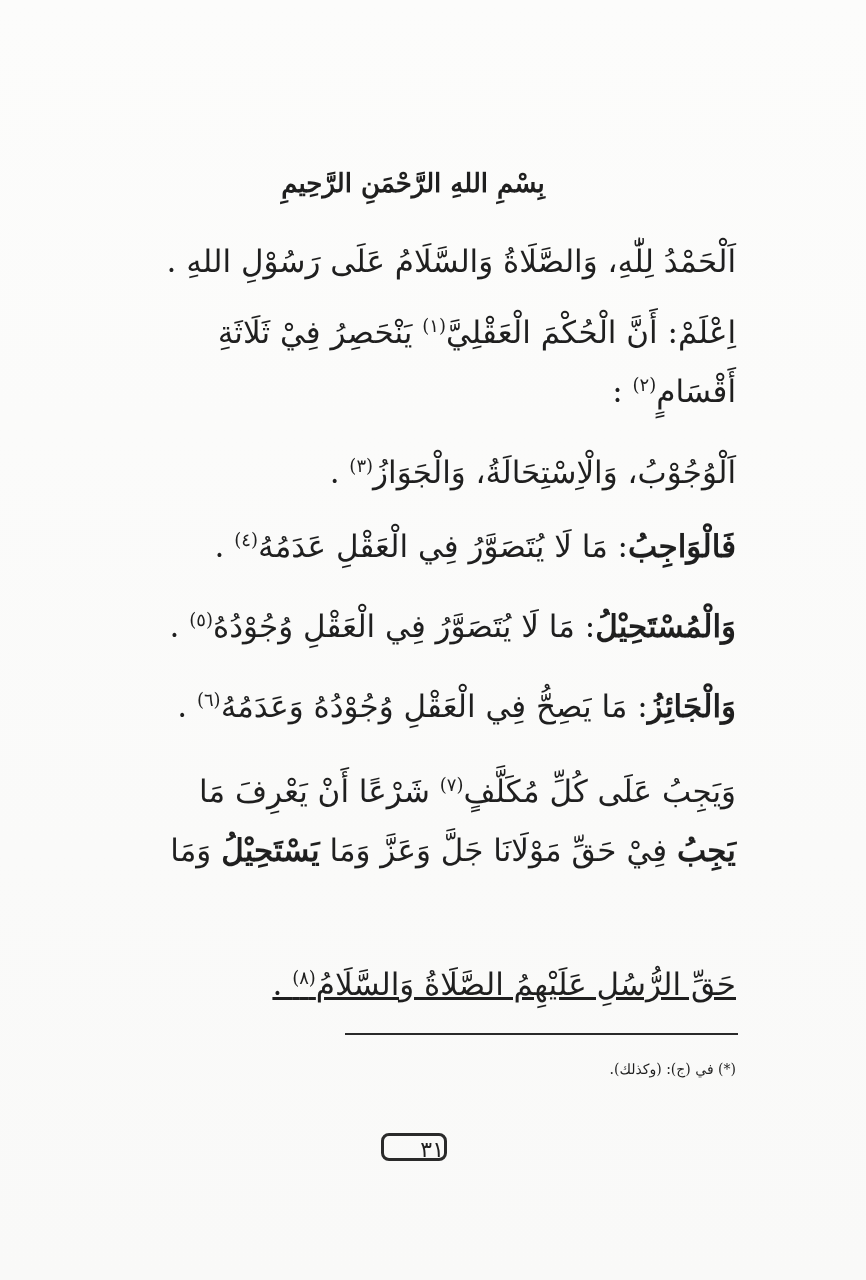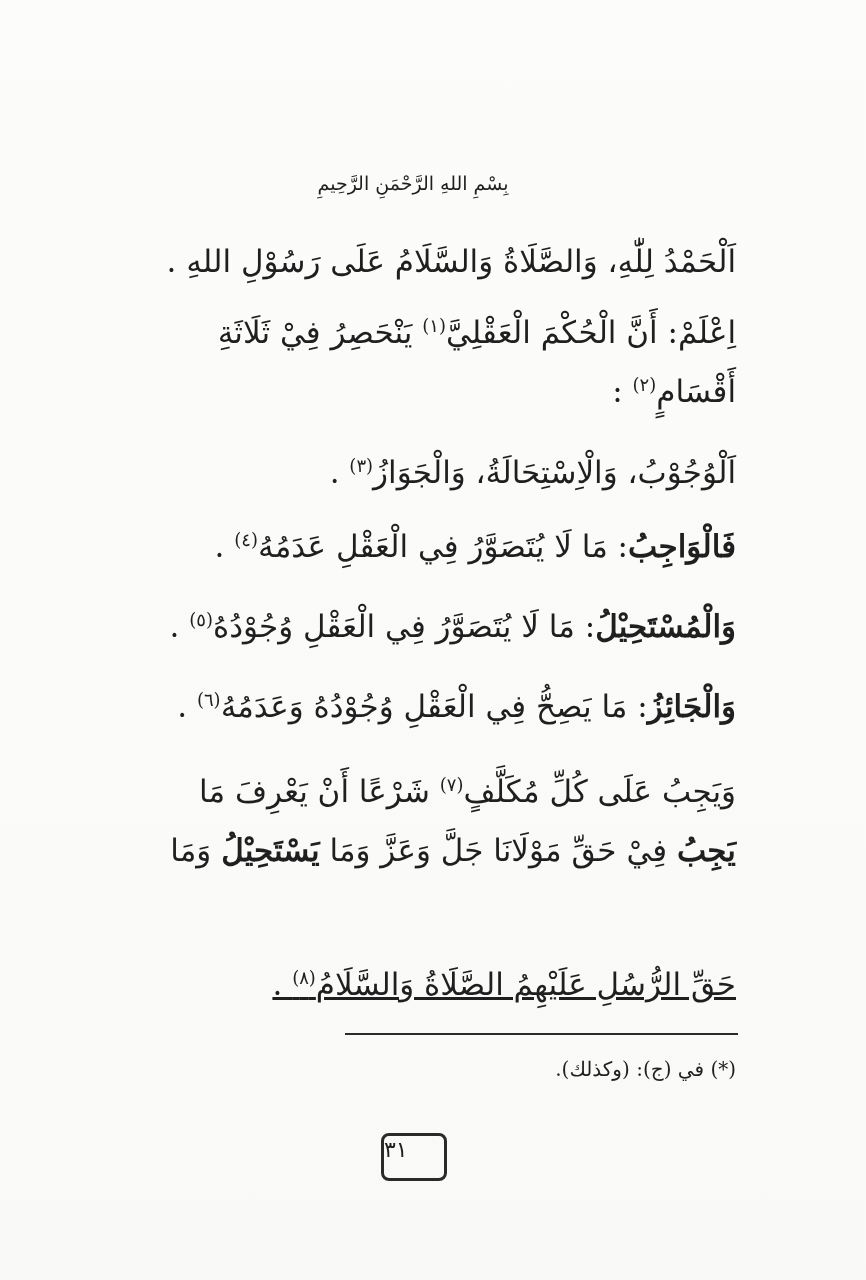--- a/index.html
+++ b/index.html
@@ -23,36 +23,36 @@
     }
     .line {
       position: absolute; right: 0; width: 646px;
       direction: rtl; text-align: right;
       white-space: nowrap;
       line-height: 40px;
     }
     .center { text-align: center; }
     .bold { font-weight: bold; }
     .sup { font-size: 18px; vertical-align: super; }
-    .basmala { font-size: 19px; }
+    .basmala { font-size: 26px; font-weight: bold; }
     .rule {
       position: absolute; left: 345px; top: 1033px; width: 393px; height: 2px;
       background: #2a2a2a;
     }
     .footnote {
       position: absolute; left: 380px; width: 356px; top: 1054px;
       direction: rtl; 
-      font-size: 20px; line-height: 30px;
+      font-size: 14px; line-height: 30px;
     }
     .page-number {
-      position: absolute; left: 381px; top: 1133px; width: 66px; height: 48px;
+      position: absolute; left: 381px; top: 1133px; width: 66px; height: 28px;
       border: 3px solid #2a2a2a;
       border-radius: 8px;
       box-sizing: border-box;
-      text-align: left;
+      text-align: right;
       font-size: 22px; line-height: 28px;
       direction: rtl;
     }
   </style>
 </head>
 <body>
 
 <div class="page">
 
   <div class="text-block" style="top:0;height:1020px;">

